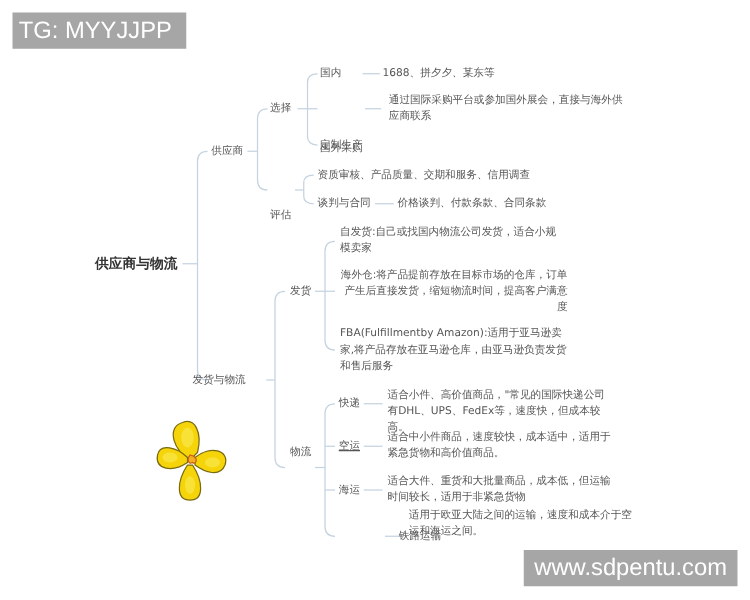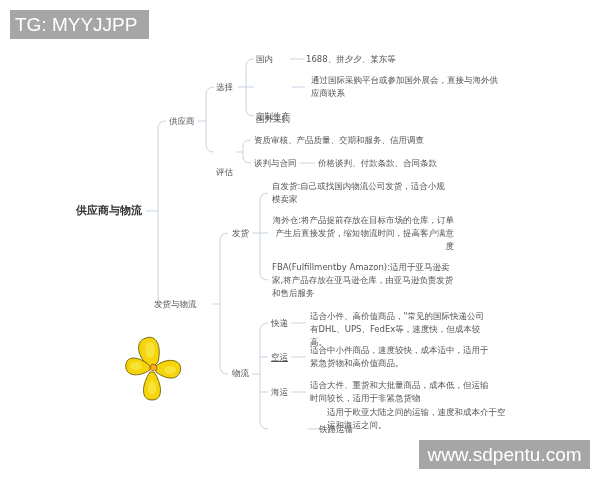--- a/index.html
+++ b/index.html
@@ -86,21 +86,21 @@
 <div class="t" style="left:306px; top:53px;">1688、拼夕夕、某东等</div>
 <div class="t" style="left:256px; top:81px;margin-top:32px;">国外采购</div>
 <div class="t wrap" style="left:311px; top:74px; width:188px;">通过国际采购平台或参加国外展会，直接与海外供应商联系</div>
 <div class="t" style="left:256px; top:110px;">定制生产</div>
 
 <div class="t" style="left:254px; top:134px;">资质审核、产品质量、交期和服务、信用调查</div>
 <div class="t" style="left:254px; top:157px;">谈判与合同</div>
 <div class="t" style="left:318px; top:157px;">价格谈判、付款条款、合同条款</div>
 
 <div class="t" style="left:232px; top:227px;">发货</div>
-<div class="t" style="left:232px; top:368px;font-family:Liberation Mono, monospace;">物流</div>
+<div class="t" style="left:232px; top:356px;">物流</div>
 
 <div class="t wrap" style="left:272px; top:180px; width:180px;">自发货:自己或找国内物流公司发货，适合小规模卖家</div>
 <div class="t wrap" style="left:272px; top:214px; width:182px;text-align:right;">海外仓:将产品提前存放在目标市场的仓库，订单产生后直接发货，缩短物流时间，提高客户满意度</div>
 <div class="t wrap" style="left:272px; top:261px; width:182px;">FBA(Fulfillmentby Amazon):适用于亚马逊卖家,将产品存放在亚马逊仓库，由亚马逊负责发货和售后服务</div>
 
 <div class="t" style="left:271px; top:317px;">快递</div>
 <div class="t wrap" style="left:310px; top:310px; width:182px;">适合小件、高价值商品，"常见的国际快递公司有DHL、UPS、FedEx等，速度快，但成本较高。</div>
 <div class="t" style="left:271px; top:351px;text-decoration:underline;">空运</div>
 <div class="t wrap" style="left:310px; top:344px; width:182px;">适合中小件商品，速度较快，成本适中，适用于紧急货物和高价值商品。</div>
 <div class="t" style="left:271px; top:386px;">海运</div>

